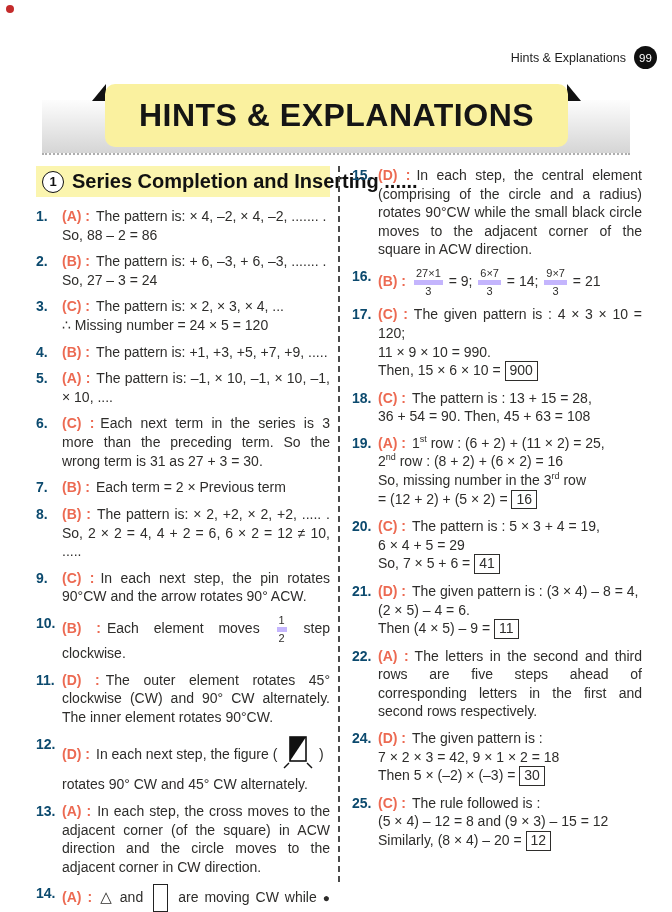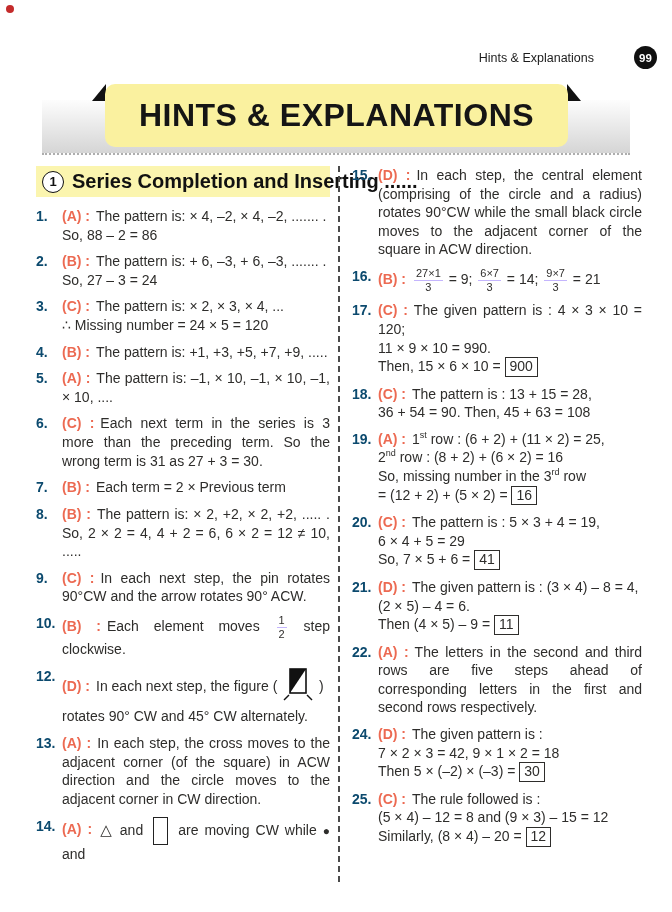--- a/index.html
+++ b/index.html
@@ -6,21 +6,21 @@
   .page{position:relative;width:672px;height:912px;background:#ffffff;overflow:hidden;
         font-family:"Liberation Sans",sans-serif;color:#2E2D2B;padding-left:17px;}
 
   
   .corner-dot{position:absolute;left:6px;top:5px;width:8px;height:8px;border-radius:50%;background:#C42B2B;}
 
   
   .runhead{position:absolute;top:46px;right:32px;display:flex;align-items:center;gap:8px;}
   .runhead .rtitle{font-size:12.5px;color:#1c1c1c;}
   .pagebadge{width:23px;height:23px;border-radius:50%;background:#101010;color:#fff;
-             display:flex;align-items:center;justify-content:center;font-size:11.5px;font-weight:bold;margin-left:32px;}
+             display:flex;align-items:center;justify-content:center;font-size:11.5px;font-weight:normal;}
 
   
   .banner{position:absolute;top:84px;left:0;width:672px;height:74px;}
   .banner-bar{position:absolute;left:42px;top:16px;width:588px;height:53px;
               background:linear-gradient(#fdfdfd,#d5d5d5);border-bottom:2px dotted #ADADAD;}
   .banner-yellow{position:absolute;left:105px;top:0;width:463px;height:63px;border-radius:10px;
                  background:#FAF19F;display:flex;align-items:center;justify-content:center;}
   .banner-yellow .btext{font-size:32px;font-weight:bold;color:#151515;letter-spacing:0.5px;}
   .tri{position:absolute;width:14px;height:17px;background:#111;}
   .tri-left{left:92px;top:0;clip-path:polygon(100% 0,100% 100%,0 100%);}
@@ -40,21 +40,21 @@
 
   
   .item{display:flex;margin-bottom:8px;font-size:14px;line-height:1.33;}
   .inum{min-width:26px;flex-shrink:0;color:#0c4a6e;font-weight:bold;}
   .ibody{flex:1;text-align:justify;}
   .ans{color:#EC6A52;font-weight:bold;margin-right:6px;}
   sup{font-size:9px;}
 
   .frac{display:inline-flex;flex-direction:column;text-align:center;vertical-align:middle;
         font-size:11px;line-height:1.15;margin:0 2px;}
-  .fnum{border-bottom:1px solid #c4b5fd;padding:0 2px;}
+  .fnum{border-bottom:5px solid #c4b5fd;padding:0 2px;}
   .boxed{display:inline-block;border:1.4px solid #2E2D2B;padding:0 4px;line-height:1.25;}
 
   .shp-tri{font-size:15px;}
   .shp-circ{font-size:12px;}
   .shp-tallrect{display:inline-block;width:13px;height:26px;border:1.4px solid #222;
                 vertical-align:middle;margin:0 4px;}
   .fig12{display:inline-block;vertical-align:middle;margin:0 2px;}
 </style>
 </head>
 <body>
@@ -119,20 +119,24 @@
           <div class="item">
             <span class="inum">9.</span>
             <div class="ibody"><span class="ans">(C) :</span><span>In each next step, the pin rotates 90°CW and the arrow rotates 90° ACW.</span></div>
           </div>
           <div class="item">
             <span class="inum">10.</span>
             <div class="ibody"><span class="ans">(B) :</span><span>Each element moves </span><span class="frac">
                 <span class="fnum">1</span>
                 <span class="fden">2</span>
               </span><span> step clockwise.</span></div>
+          </div>
+          <div class="item">
+            <span class="inum">11.</span>
+            <div class="ibody"><span class="ans">(D) :</span><span>The outer element rotates 45° clockwise (CW) and 90° CW alternately. The inner element rotates 90°CW.</span></div>
           </div>
           <div class="item">
             <span class="inum">12.</span>
             <div class="ibody"><span class="ans">(D) :</span><span>In each next step, the figure ( </span><span class="fig12"><svg width="30" height="36" viewBox="0 0 30 36">
                   <rect x="7" y="2" width="16" height="24" fill="#fff" stroke="#111" stroke-width="1.6"></rect>
                   <polygon points="7,2 23,2 7,26" fill="#111"></polygon>
                   <line x1="6" y1="28" x2="1" y2="33" stroke="#111" stroke-width="1.4"></line>
                   <line x1="24" y1="28" x2="29" y2="33" stroke="#111" stroke-width="1.4"></line>
                 </svg></span><span> )</span><br><span>rotates 90° CW and 45° CW alternately.</span></div>
           </div>

